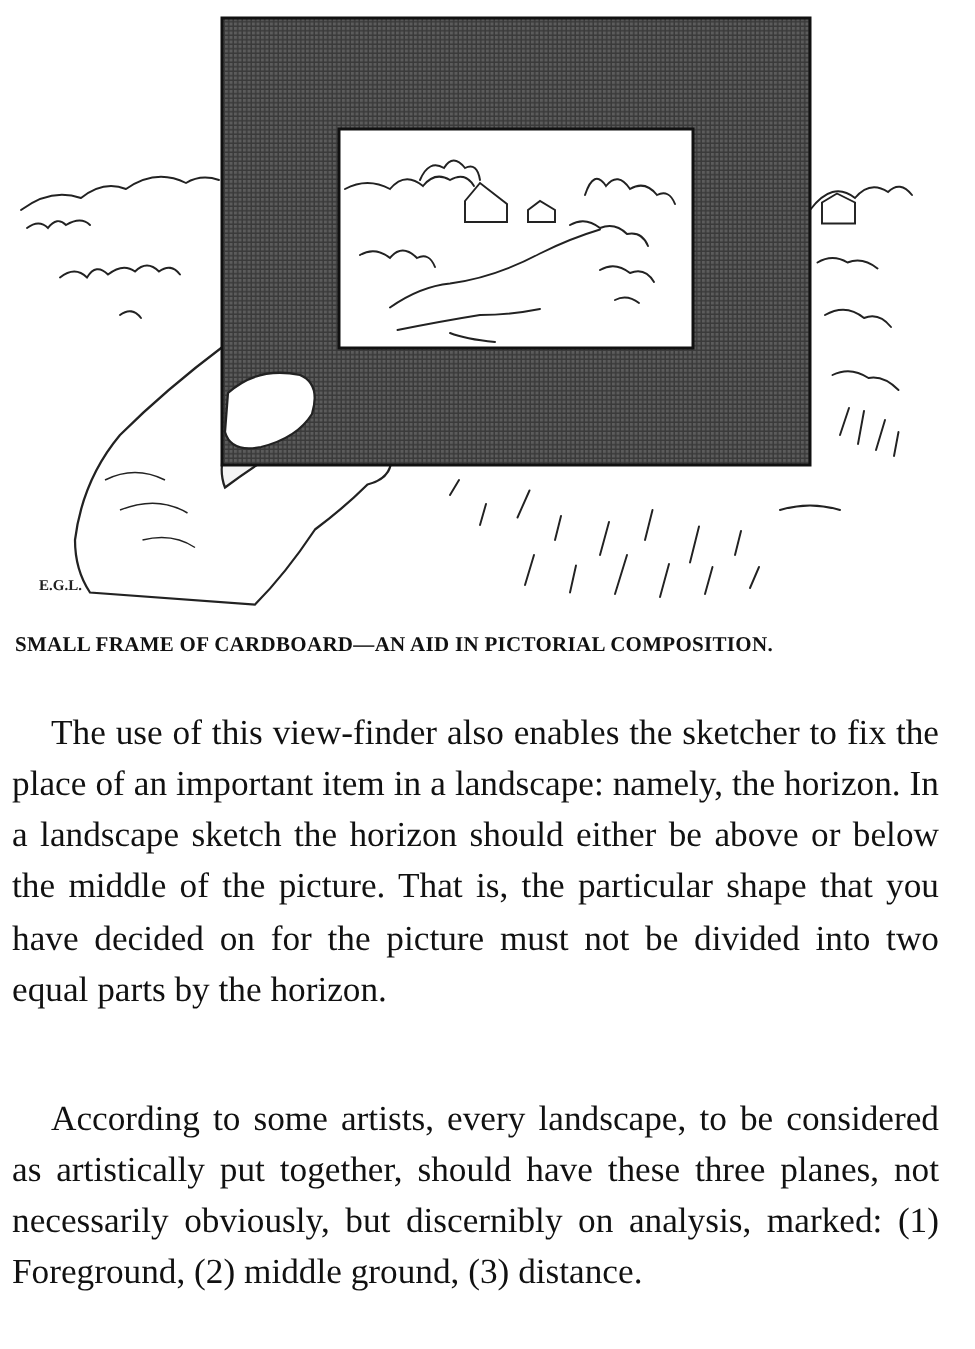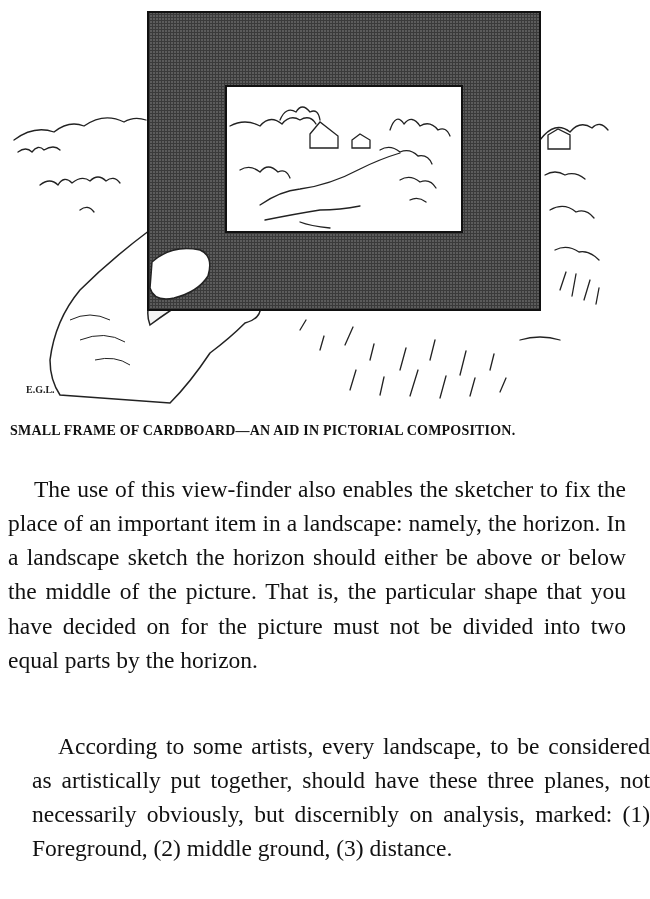--- a/index.html
+++ b/index.html
@@ -9,21 +9,21 @@
     position: absolute; left: 10px; top: 423px; width: 640px;
     font-family: "Liberation Serif", serif; font-weight: bold; font-size: 14px;
     letter-spacing: 0.2px; white-space: nowrap; color: #111;
   }
   .para {
     position: absolute; left: 8px; width: 618px;
     font-family: "Liberation Serif", serif; font-size: 23.5px; line-height: 34.3px;
     text-align: justify; text-align-last: left; text-indent: 26px; color: #111;
   }
   .p1 { top: 448px; }
-  .p2 { top: 705px; margin-left: 24px; }
+  .p2 { top: 705px; }
 </style>
 </head>
 <body>
 
 <svg class="illustration" viewBox="0 0 650 410" xmlns="http://www.w3.org/2000/svg">
   <defs>
     <pattern id="grid" width="3" height="3" patternUnits="userSpaceOnUse">
       <rect width="3" height="3" fill="#3a3a3a"></rect>
       <rect x="0" y="0" width="2" height="2" fill="#5c5c5c"></rect>
     </pattern>

